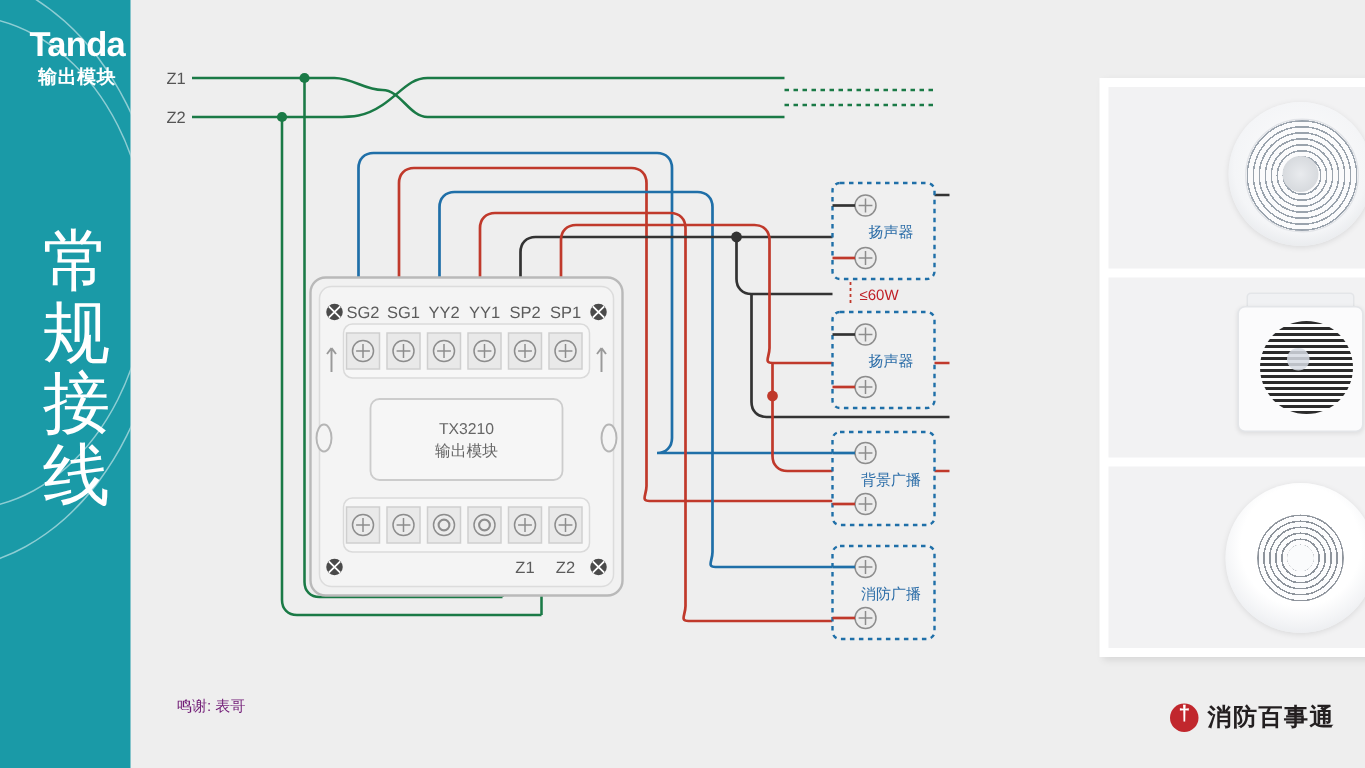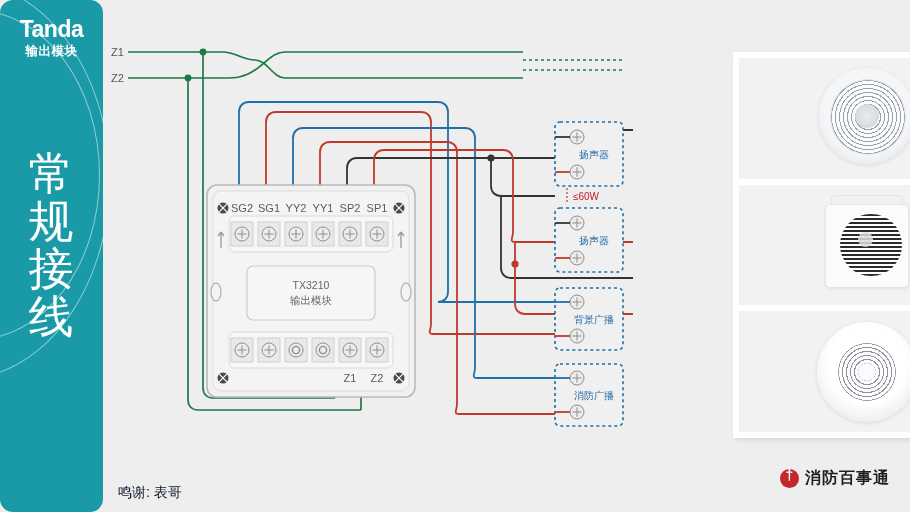--- a/index.html
+++ b/index.html
@@ -7,24 +7,23 @@
     width: 910px; height: 512px;
     background: #eeeeee;
     font-family: "Liberation Sans", sans-serif;
     overflow: hidden;
     position: relative;
   }
 
   
   #sidebar {
     position: absolute; left: 0; top: 0;
-    width: 103px; height: 512px;
+    width: 87px; height: 512px;
     background: #1a9aa7;
     overflow: hidden;
-    border-radius: 13px;
   }
   #sidebar .swoosh {
     position: absolute;
     border: 1.4px solid rgba(255,255,255,.5);
     border-radius: 50%;
     background: transparent;
   }
   #sidebar .sw1 { width: 250px; height: 330px; left: -150px; top: 10px; }
   #sidebar .sw2 { width: 300px; height: 400px; left: -190px; top: -20px; }
   .logo-wrap { position: absolute; left: 0; top: 18px; width: 103px; text-align: center; }
@@ -125,22 +124,22 @@
     border-radius: 50%;
     background: repeating-radial-gradient(circle at 50% 50%, #8e949c 0 1px, #fcfcfd 1px 4px);
   }
   .spk-surface .hub {
     position: absolute; left: 41px; top: 41px; width: 18px; height: 18px;
     border-radius: 50%; background: #fafbfc;
   }
 
   
   #credit {
-    position: absolute; left: 118px; top: 484px;
-    font-size: 14px; color: #0f172a;
+    position: absolute; left: 118px; top: 464px;
+    font-size: 10px; color: #701a75;
   }
   #brand {
     position: absolute; right: 20px; top: 468px;
     display: flex; align-items: center; gap: 6px; padding-left: 28px;
   }
   #brand .mark {
     width: 19px; height: 19px; border-radius: 50%;
     background: #c1272d; position: relative;
   }
   #brand .mark::after {

